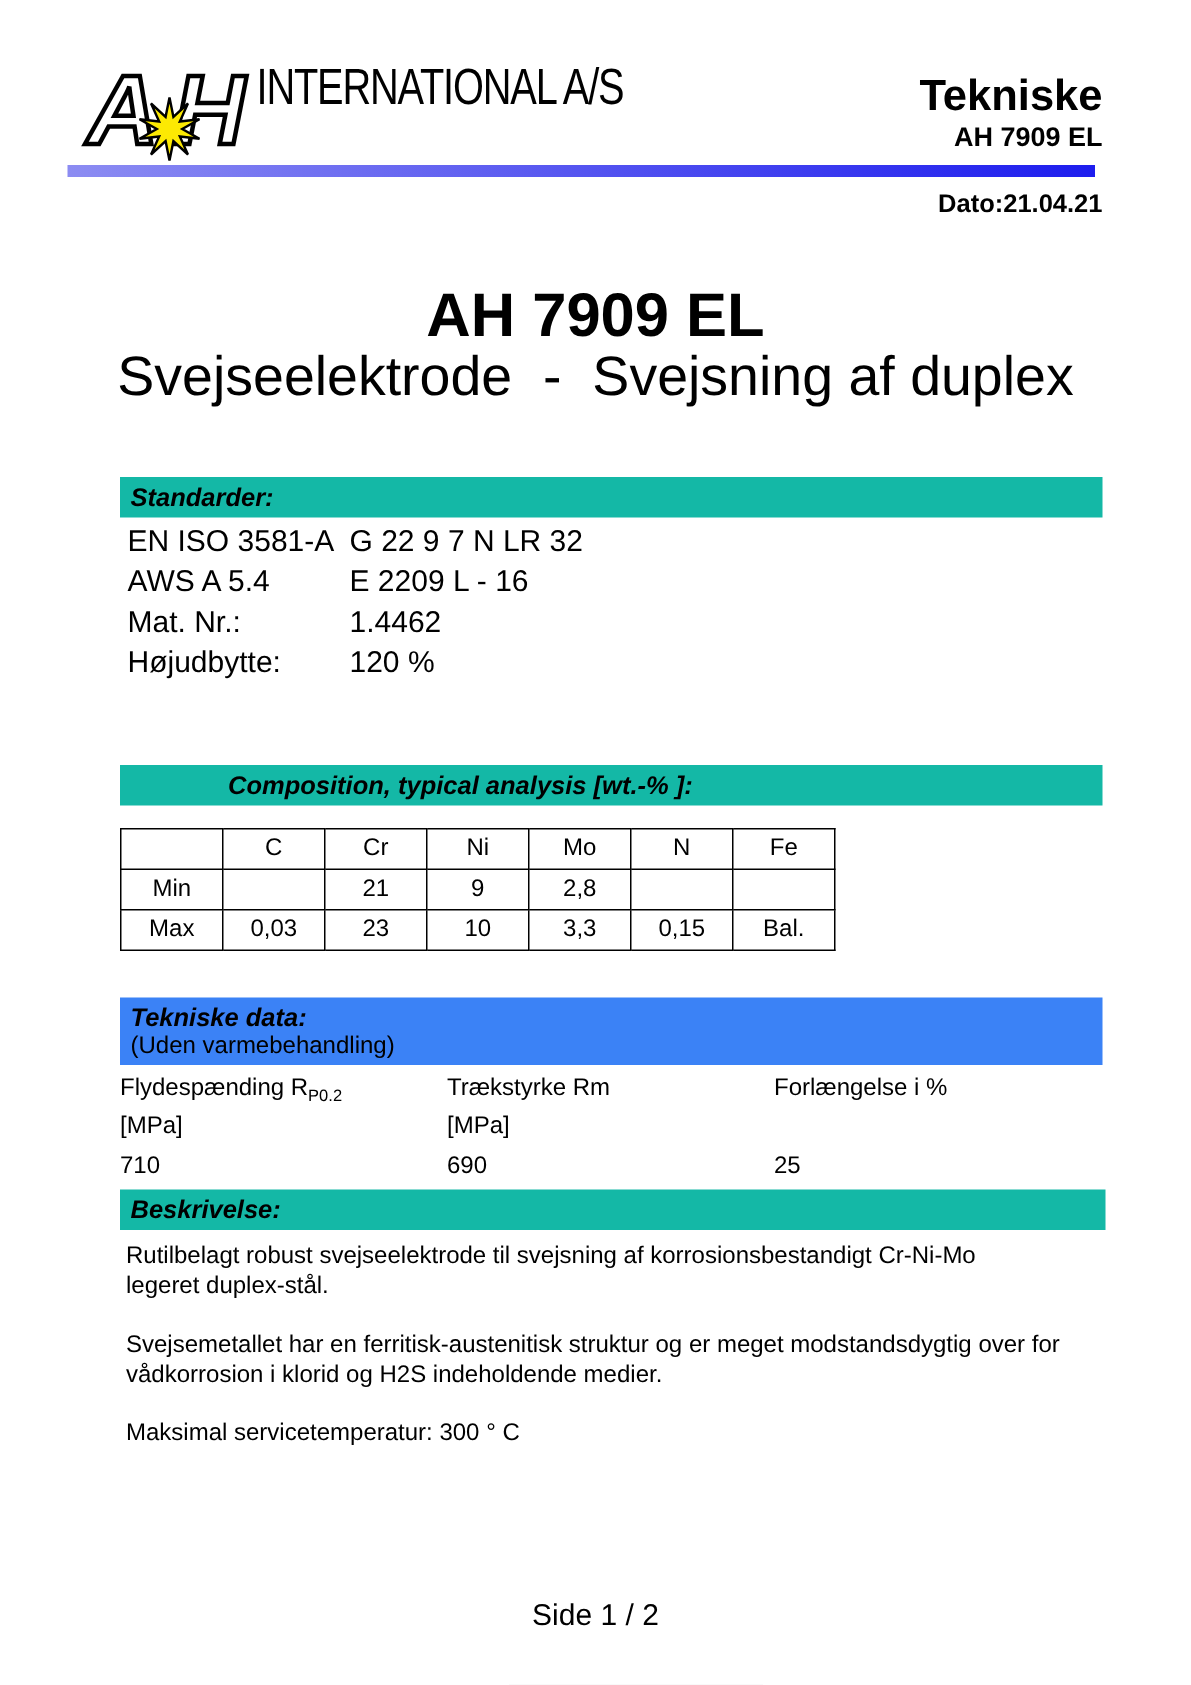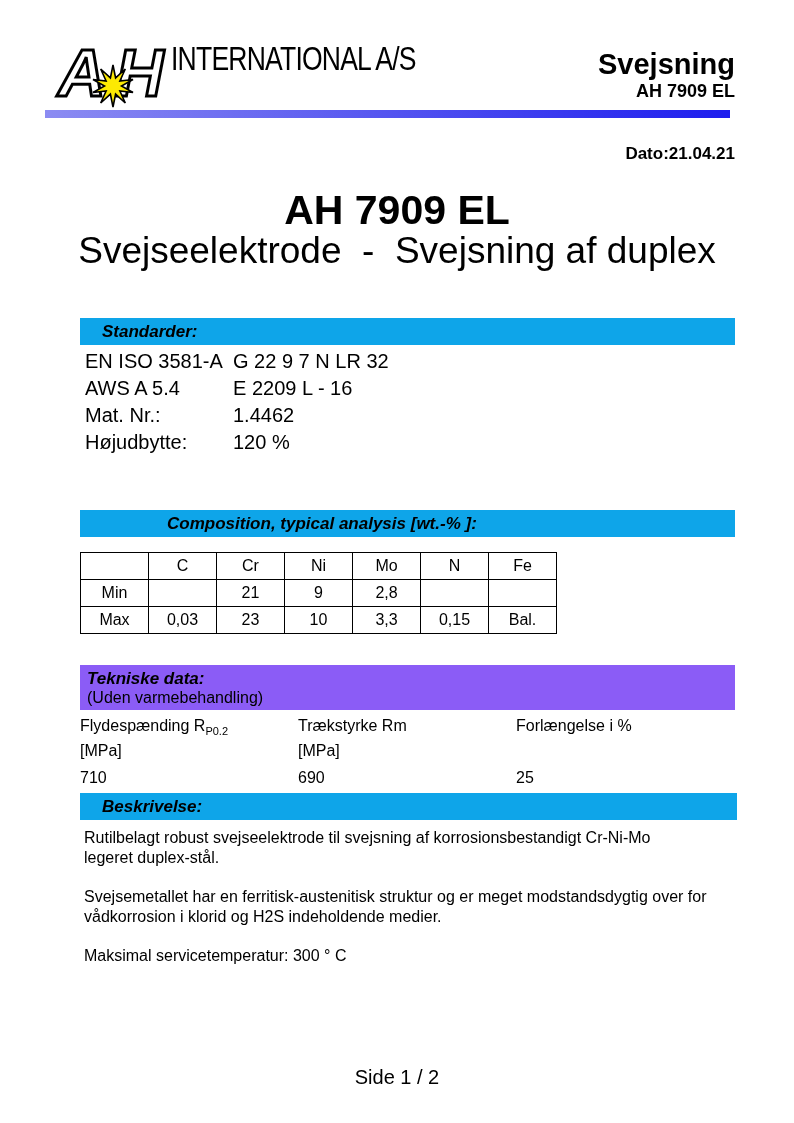--- a/index.html
+++ b/index.html
@@ -25,51 +25,51 @@
   .phone-web { font-size:17px; font-weight:bold; white-space:pre; margin-top:1px; }
 
   .header-right { position:absolute; right:59px; top:48px; text-align:right; }
   .doc-type { font-size:29px; font-weight:bold; line-height:33px; }
   .doc-product { font-size:18px; font-weight:bold; line-height:21px; }
 
   .header-line {
     position:absolute; left:45px; top:110px; width:685px; height:8px;
     background:linear-gradient(to right, #8c8cf2, #1d1dee);
   }
-  .date-row { position:absolute; right:59px; top:144px; font-size:17px; font-weight:bold; }
+  .date-row { position:absolute; right:59px; top:126px; font-size:17px; font-weight:bold; }
 
   
   .title-block { position:absolute; top:188px; left:0; width:100%; text-align:center; }
   .title-main { font-size:41px; font-weight:bold; line-height:45px; }
   .title-sub { font-size:37px; line-height:36px; white-space:pre; font-weight:normal; }
 
   
   .section-bar {
-    background:#0ea5e9; padding:4px 22px;
+    background:#14b8a6; padding:4px 7px;
     font-size:17px; font-weight:bold; font-style:italic; line-height:19px;
   }
 
   
   .standards { position:absolute; left:80px; top:318px; width:655px; }
   .std-rows { margin-top:5px; }
   .std-row { display:flex; height:27px; align-items:flex-start; padding-left:5px; font-size:20px; }
   .std-label { width:148px; }
 
   
   .composition { position:absolute; left:80px; top:510px; width:655px; }
   .comp-bar-text { padding-left:65px; font-style:italic; font-weight:bold; }
   .comp-table { margin-top:15px; border-collapse:collapse; }
   .comp-table td {
     border:1px solid #000; width:68px; height:27px;
     text-align:center; vertical-align:middle; font-size:16px;
   }
 
   
   .technical { position:absolute; left:80px; top:665px; width:655px; }
-  .tech-bar { background:#8b5cf6; padding:4px 7px 3px 7px; }
+  .tech-bar { background:#3b82f6; padding:4px 7px 3px 7px; }
   .tech-heading { font-size:17px; font-weight:bold; font-style:italic; line-height:20px; }
   .tech-subheading { font-size:16px; line-height:18px; font-style:normal; font-weight:normal; }
   .tech-cols { display:flex; margin-top:6px; text-align:left; }
   .tech-col { width:218px; font-size:16px; }
   .tech-name { line-height:19px; }
   .tech-name sub { font-size:11px; }
   .tech-unit { line-height:19px; min-height:19px; }
   .tech-value { margin-top:8px; line-height:19px; }
 
   
@@ -92,21 +92,21 @@
       <svg class="logo-star" width="44" height="44" viewBox="0 0 44 44">
         <polygon points="22,1 19.4,13.9 9.7,5 15.1,17 2,15.5 13.5,22 2,28.5 15.1,27 9.7,39 19.4,30.1 22,43 24.6,30.1 34.3,39 28.9,27 42,28.5 30.5,22 42,15.5 28.9,17 34.3,5 24.6,13.9" fill="#fce903" stroke="#000" stroke-width="1.6"></polygon>
       </svg>
     </div>
     <div class="logo-text">
       <div class="company-name">INTERNATIONAL A/S</div>
     </div>
   </div>
 
   <div class="header-right">
-    <div class="doc-type">Svejsning</div>
+    <div class="doc-type">Tekniske</div>
     <div class="doc-product">AH 7909 EL</div>
   </div>
 
   <div class="header-line"></div>
   <div class="date-row">Dato:21.04.21</div>
 
   <div class="title-block">
     <div class="title-main">AH 7909 EL</div>
     <div class="title-sub">Svejseelektrode  -  Svejsning af duplex</div>
   </div>

